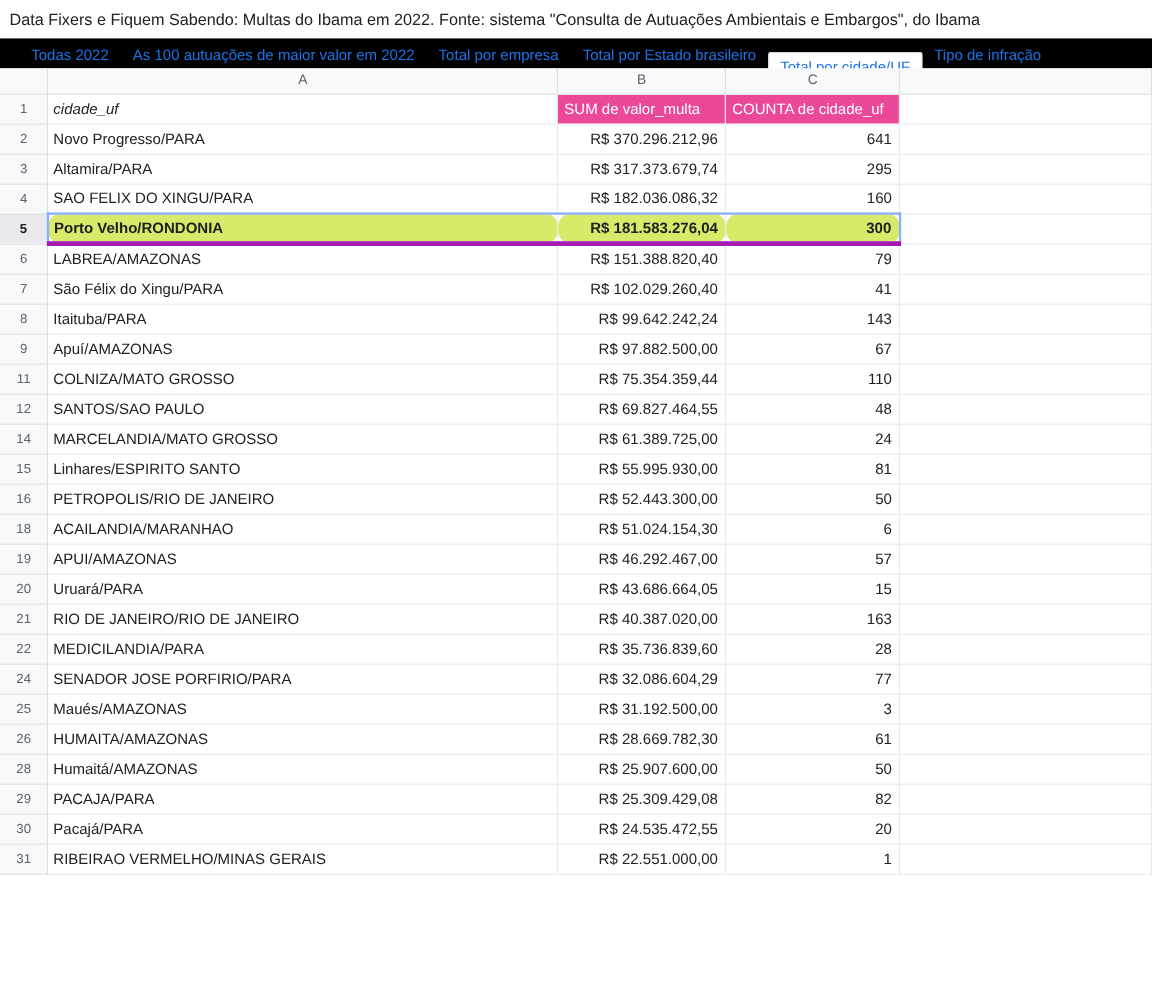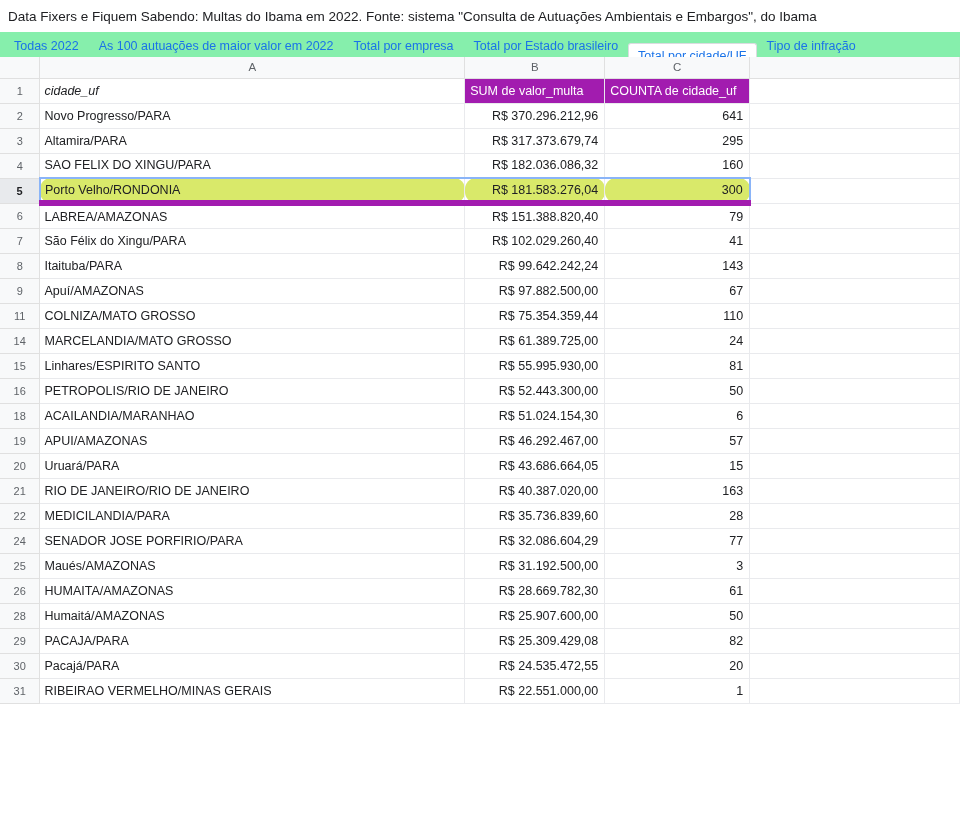--- a/index.html
+++ b/index.html
@@ -24,22 +24,22 @@
     white-space: nowrap;
     overflow: hidden;
   }
 
   
   .tabstrip {
     height: 26px;
     display: flex;
     align-items: stretch;
     border-bottom: 1px solid #dadce0;
-    background: #86efac;
-    padding-left: 4px;
+    background: #000000;
+    padding-left: 16px;
     font-size: 12.5px;
   }
   .tab {
     display: flex;
     align-items: center;
     padding: 0 9px;
     color: #1a73e8;
     white-space: nowrap;
     cursor: pointer;
     border: 1px solid transparent;
@@ -112,35 +112,35 @@
     padding: 0 4px;
     overflow: hidden;
     white-space: nowrap;
   }
   td.num { text-align: right; padding-right: 6px; }
   td.blank { border-right: 1px solid #e9eaed; border-bottom: 1px solid #e9eaed; }
 
   
   tr.hdrrow td.cell { font-style: italic; color: #202124; }
   tr.hdrrow td.fieldhdr {
-    background: #a21caf;
+    background: #ec4899;
     color: #ffffff;
     font-style: normal;
     text-align: left;
     padding-left: 5px;
     border-right: 1px solid #e9eaed;
   }
   tr.hdrrow td.fieldhdr.num { text-align: left; }
 
   
   tr.selected td.cell {
     background: #d9e96a;
-    font-weight: normal;
+    font-weight: bold;
     border-top: 2px solid #8ab4f8;
-    border-bottom: 6px solid #a21caf;
+    border-bottom: 4px solid #a21caf;
     border-radius: 11px;
   }
   tr.selected td.cell.first { border-left: 2px solid #8ab4f8; }
   tr.selected td.cell.last  { border-right: 2px solid #8ab4f8; }
   tr.selected .rowhdr { background:#e8eaed; color:#202124; font-weight:bold; }
 </style>
 </head>
 <body>
 
 <div id="app">
@@ -239,20 +239,27 @@
             <td class="blank"></td>
           </tr>
           <tr>
             <td class="rowhdr">11</td>
             <td class="cell first">COLNIZA/MATO GROSSO</td>
             <td class="cell num">R$ 75.354.359,44</td>
             <td class="cell num last">110</td>
             <td class="blank"></td>
           </tr>
           <tr>
+            <td class="rowhdr">12</td>
+            <td class="cell first">SANTOS/SAO PAULO</td>
+            <td class="cell num">R$ 69.827.464,55</td>
+            <td class="cell num last">48</td>
+            <td class="blank"></td>
+          </tr>
+          <tr>
             <td class="rowhdr">14</td>
             <td class="cell first">MARCELANDIA/MATO GROSSO</td>
             <td class="cell num">R$ 61.389.725,00</td>
             <td class="cell num last">24</td>
             <td class="blank"></td>
           </tr>
           <tr>
             <td class="rowhdr">15</td>
             <td class="cell first">Linhares/ESPIRITO SANTO</td>
             <td class="cell num">R$ 55.995.930,00</td>

